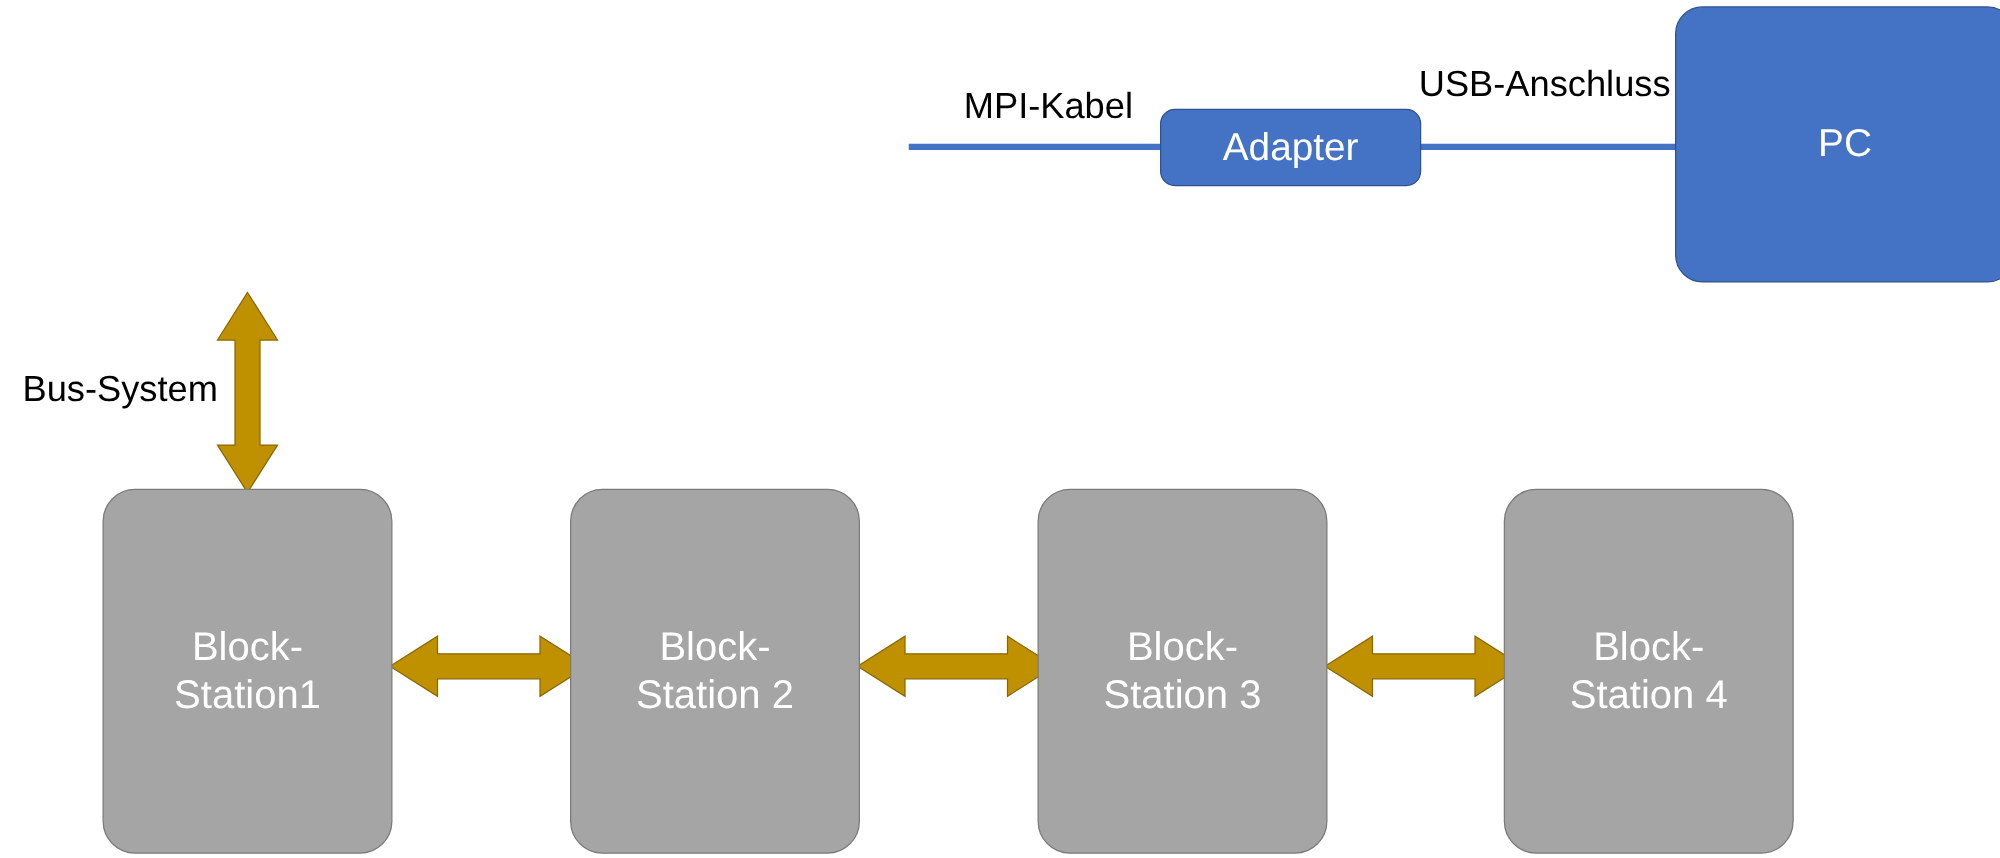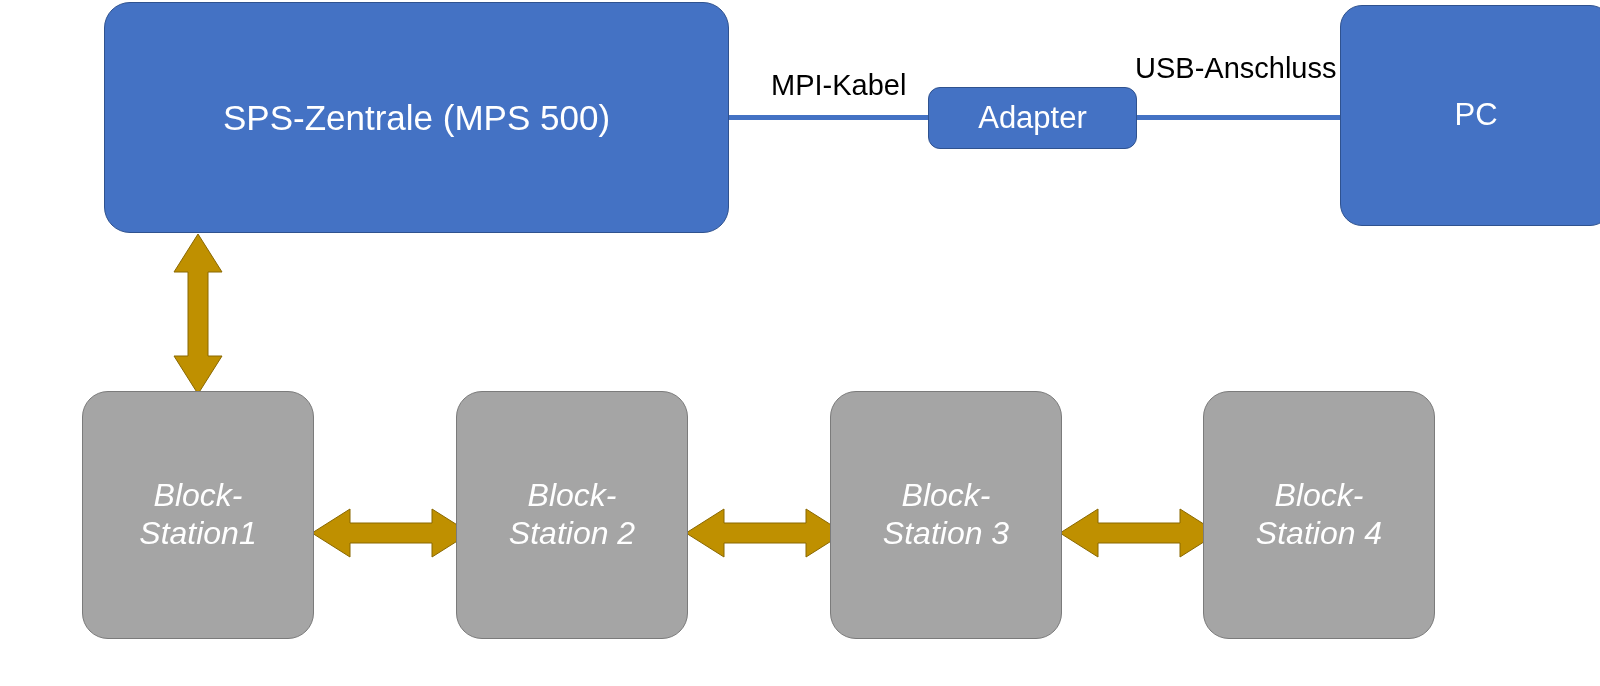--- a/index.html
+++ b/index.html
@@ -57,24 +57,23 @@
   }
   #node-pc {
     left: 1340px; top: 5px;
     width: 272px; height: 221px;
     font-size: 31px;
     border-radius: 22px;
   }
 
   .station {
     top: 391px;
-    height: 248px;
+    height: 292px;
     font-size: 32px;
     border-radius: 28px;
-    font-style: italic;
   }
   #node-station-1 { left: 82px;   width: 232px; }
   #node-station-2 { left: 456px;  width: 232px; }
   #node-station-3 { left: 830px;  width: 232px; }
   #node-station-4 { left: 1203px; width: 232px; }
 
   
   .wire {
     position: absolute;
     height: 5px;
@@ -126,22 +125,22 @@
   <svg class="arrow" id="arrow-s2-s3" viewBox="0 0 162 56" xmlns="http://www.w3.org/2000/svg">
     <polygon points="2,28 40,4 40,18 122,18 122,4 160,28 122,52 122,38 40,38 40,52" fill="#BF9000" stroke="#8a6800" stroke-width="1"></polygon>
   </svg>
 
   <svg class="arrow" id="arrow-s3-s4" viewBox="0 0 162 56" xmlns="http://www.w3.org/2000/svg">
     <polygon points="2,28 40,4 40,18 122,18 122,4 160,28 122,52 122,38 40,38 40,52" fill="#BF9000" stroke="#8a6800" stroke-width="1"></polygon>
   </svg>
 
   <div class="edge-label" id="label-mpi">MPI-Kabel</div>
   <div class="edge-label" id="label-usb">USB-Anschluss</div>
+  <div class="edge-label" id="label-bus">Bus-System</div>
 
-  <div class="node blue" id="node-sps">SPS-Zentrale (MPS 500)</div>
   <div class="node blue" id="node-adapter">Adapter</div>
   <div class="node blue" id="node-pc">PC</div>
 
   <div class="node gray station" id="node-station-1">Block-
 Station1</div>
   <div class="node gray station" id="node-station-2">Block-
 Station 2</div>
   <div class="node gray station" id="node-station-3">Block-
 Station 3</div>
   <div class="node gray station" id="node-station-4">Block-

